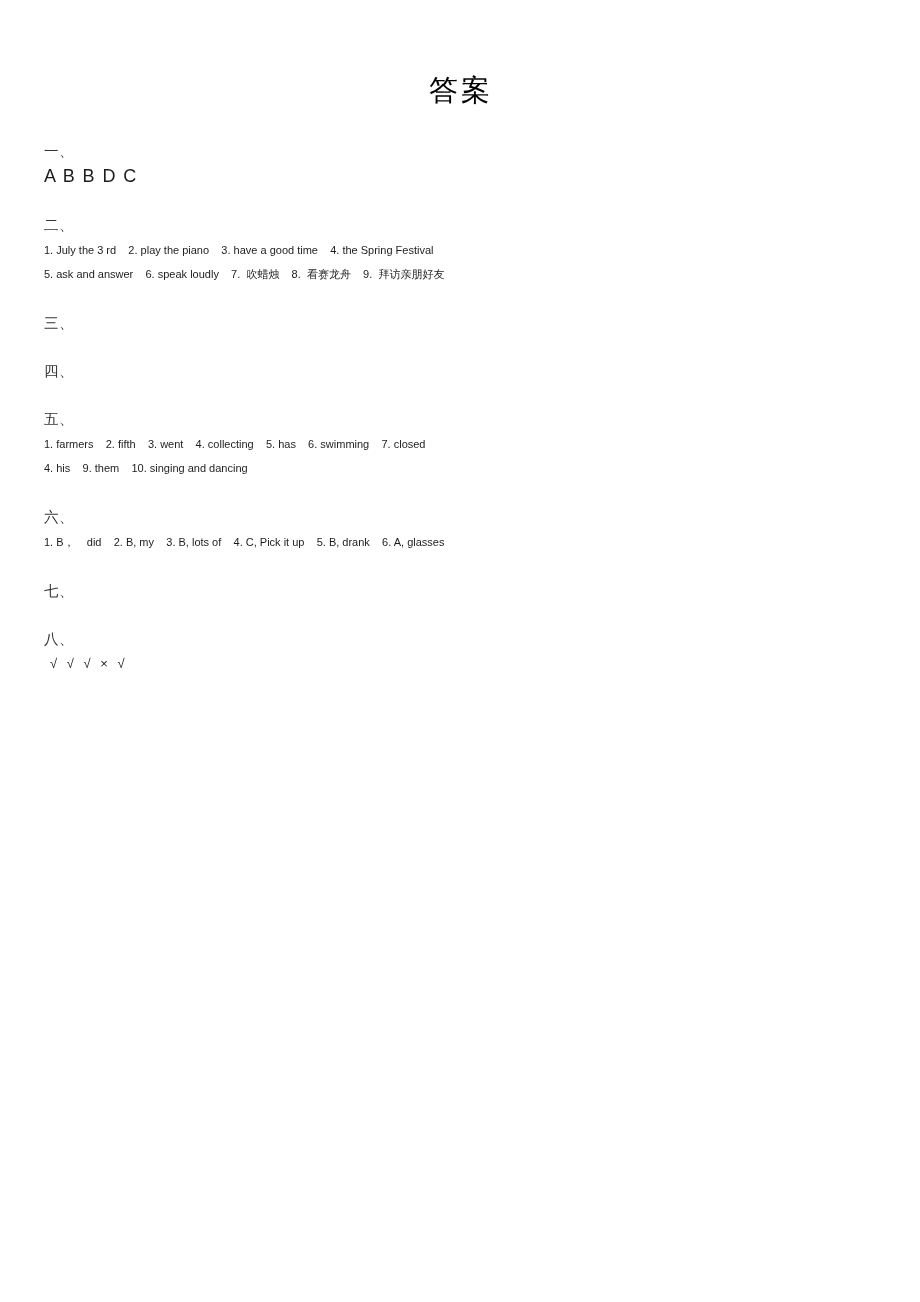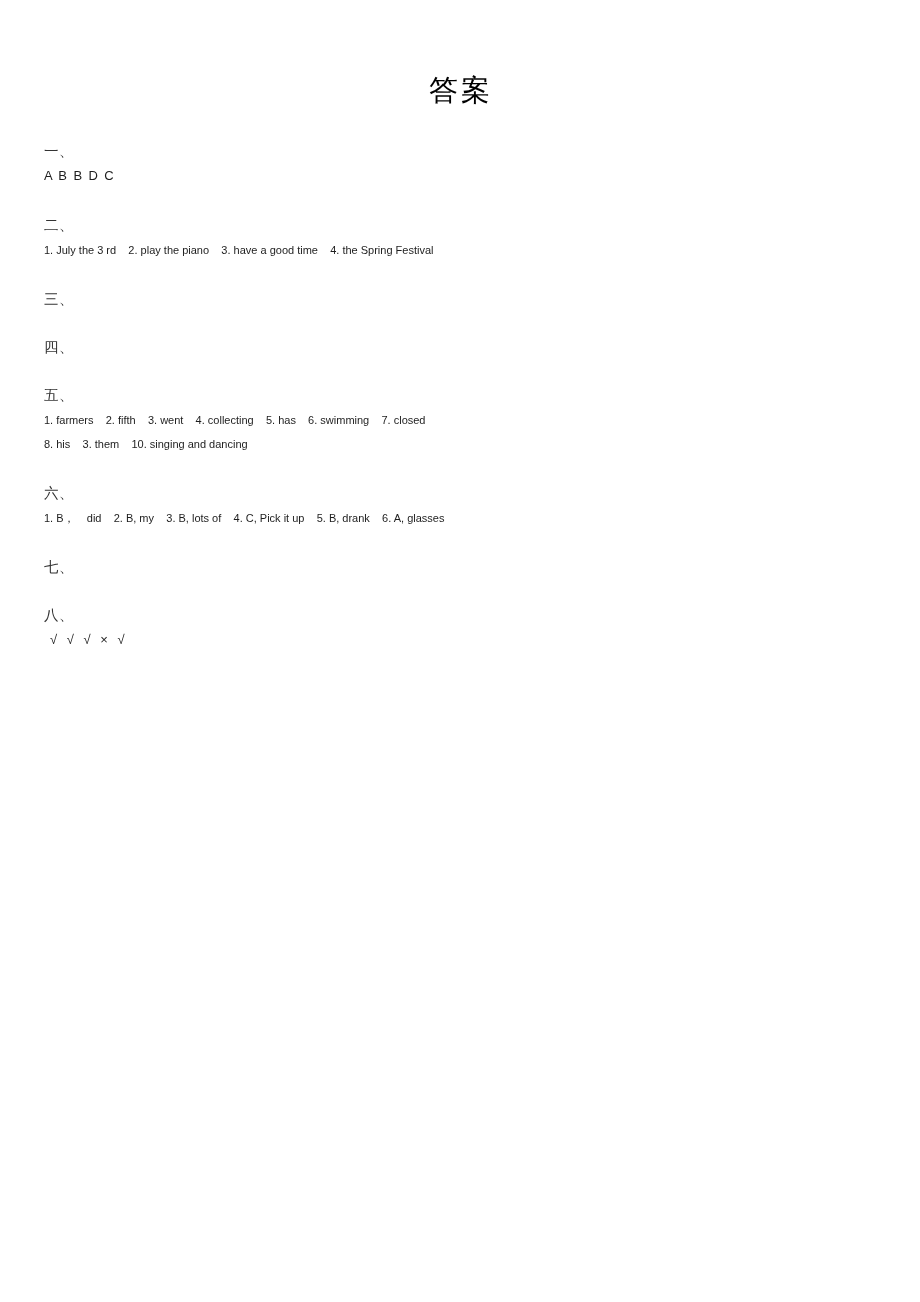--- a/index.html
+++ b/index.html
@@ -71,21 +71,21 @@
     font-size: 11px;
     line-height: 24px;
     color: #1d1d1d;
     white-space: pre-wrap;
     margin: 0;
   }
 
   
   .sec-line.letters {
     letter-spacing: 1.4px;
-    font-size: 13px;
+    font-size: 18px;
   }
 
   
   .sec-line.marks {
     padding-left: 6px;
     letter-spacing: 3px;
     font-size: 13px;
   }
 
   
@@ -101,31 +101,32 @@
   <div class="doc-title">答案</div>
 
   <div class="content">
       <div class="section">
         <div class="sec-head">一、</div>
         <div class="sec-line letters">A B B D C</div>
       </div>
       <div class="section">
         <div class="sec-head">二、</div>
         <div class="sec-line">1. July the 3 rd    2. play the piano    3. have a good time    4. the Spring Festival</div>
+        <div class="sec-line">5. ask and answer    6. speak loudly    7.  吹蜡烛    8.  看赛龙舟    9.  拜访亲朋好友</div>
       </div>
       <div class="section">
         <div class="sec-head">三、</div>
       </div>
       <div class="section">
         <div class="sec-head">四、</div>
       </div>
       <div class="section">
         <div class="sec-head">五、</div>
         <div class="sec-line">1. farmers    2. fifth    3. went    4. collecting    5. has    6. swimming    7. closed</div>
-        <div class="sec-line">8. his    3. them    10. singing and dancing</div>
+        <div class="sec-line">4. his    9. them    10. singing and dancing</div>
       </div>
       <div class="section">
         <div class="sec-head">六、</div>
         <div class="sec-line">1. B，    did    2. B, my    3. B, lots of    4. C, Pick it up    5. B, drank    6. A, glasses</div>
       </div>
       <div class="section">
         <div class="sec-head">七、</div>
       </div>
       <div class="section">
         <div class="sec-head">八、</div>

